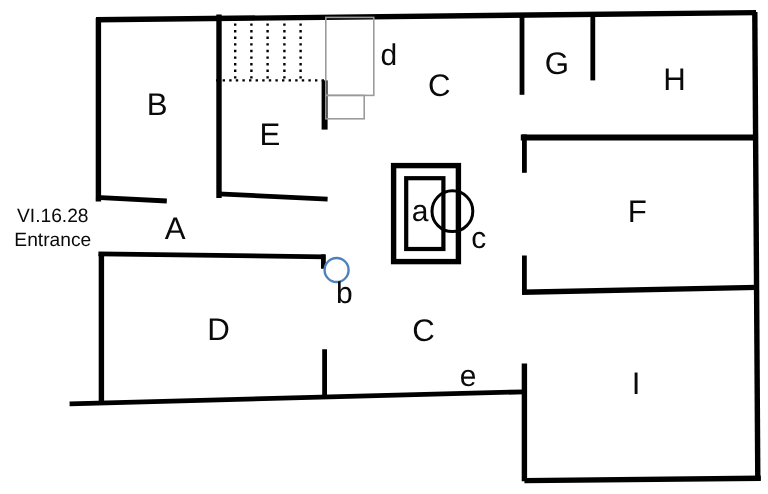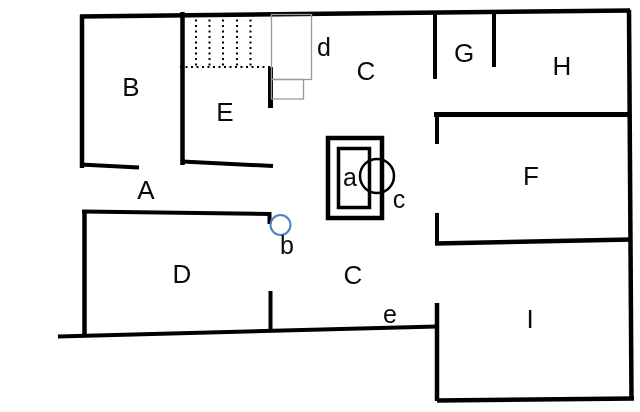--- a/index.html
+++ b/index.html
@@ -103,20 +103,22 @@
     <g>
       <rect x="328" y="138" width="54" height="80" fill="none" stroke="#000000" stroke-width="4.5"></rect>
       <rect x="338.5" y="148.5" width="31" height="59" fill="none" stroke="#000000" stroke-width="3.5"></rect>
       <circle cx="377" cy="176" r="17" fill="none" stroke="#000000" stroke-width="2.5"></circle>
     </g>
 
     <circle cx="280.5" cy="225" r="10" fill="none" stroke="#4f81bd" stroke-width="2"></circle>
   </svg>
 
   <div class="entrance-label">
+    <div>VI.16.28</div>
+    <div>Entrance</div>
   </div>
 
   <span class="room-label" style="left:131px; top:87px;">B</span>
   <span class="room-label" style="left:225px; top:112px;">E</span>
   <span class="room-label" style="left:366px; top:71px;">C</span>
   <span class="room-label" style="left:464px; top:53px;">G</span>
   <span class="room-label" style="left:562px; top:66px;">H</span>
   <span class="room-label" style="left:531px; top:176px;">F</span>
   <span class="room-label" style="left:146px; top:190px;">A</span>
   <span class="room-label" style="left:182px; top:274px;">D</span>

